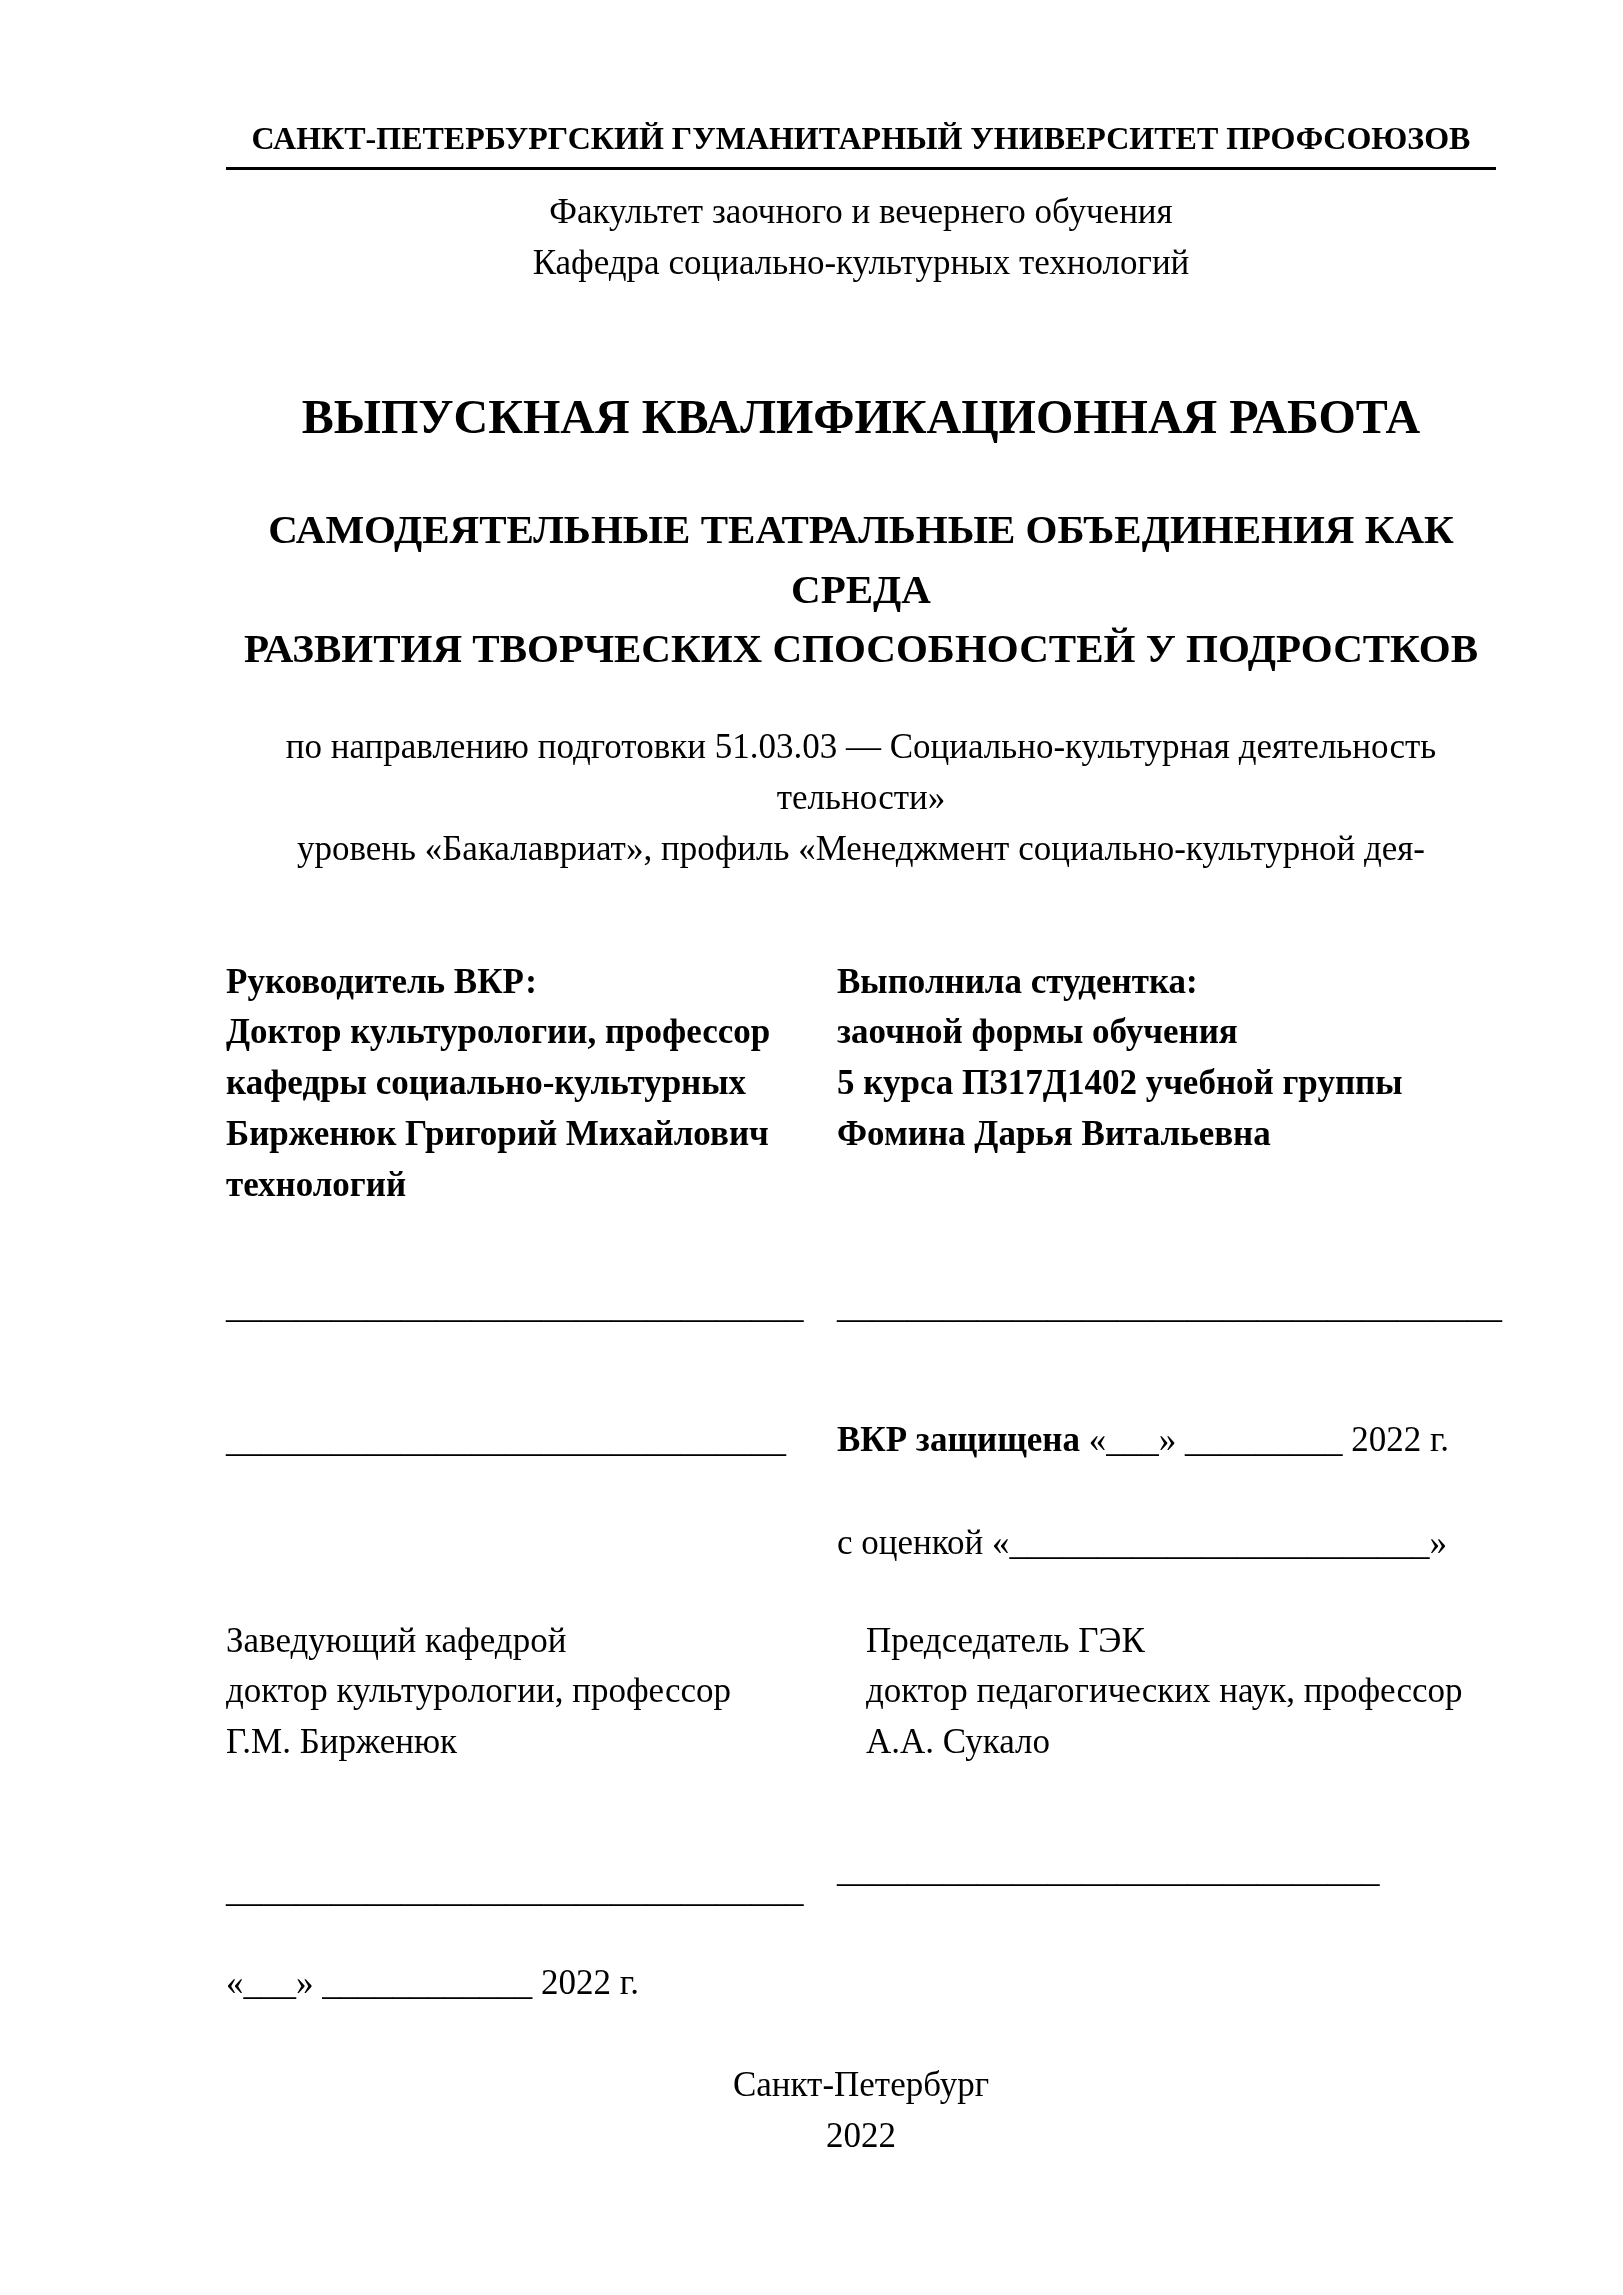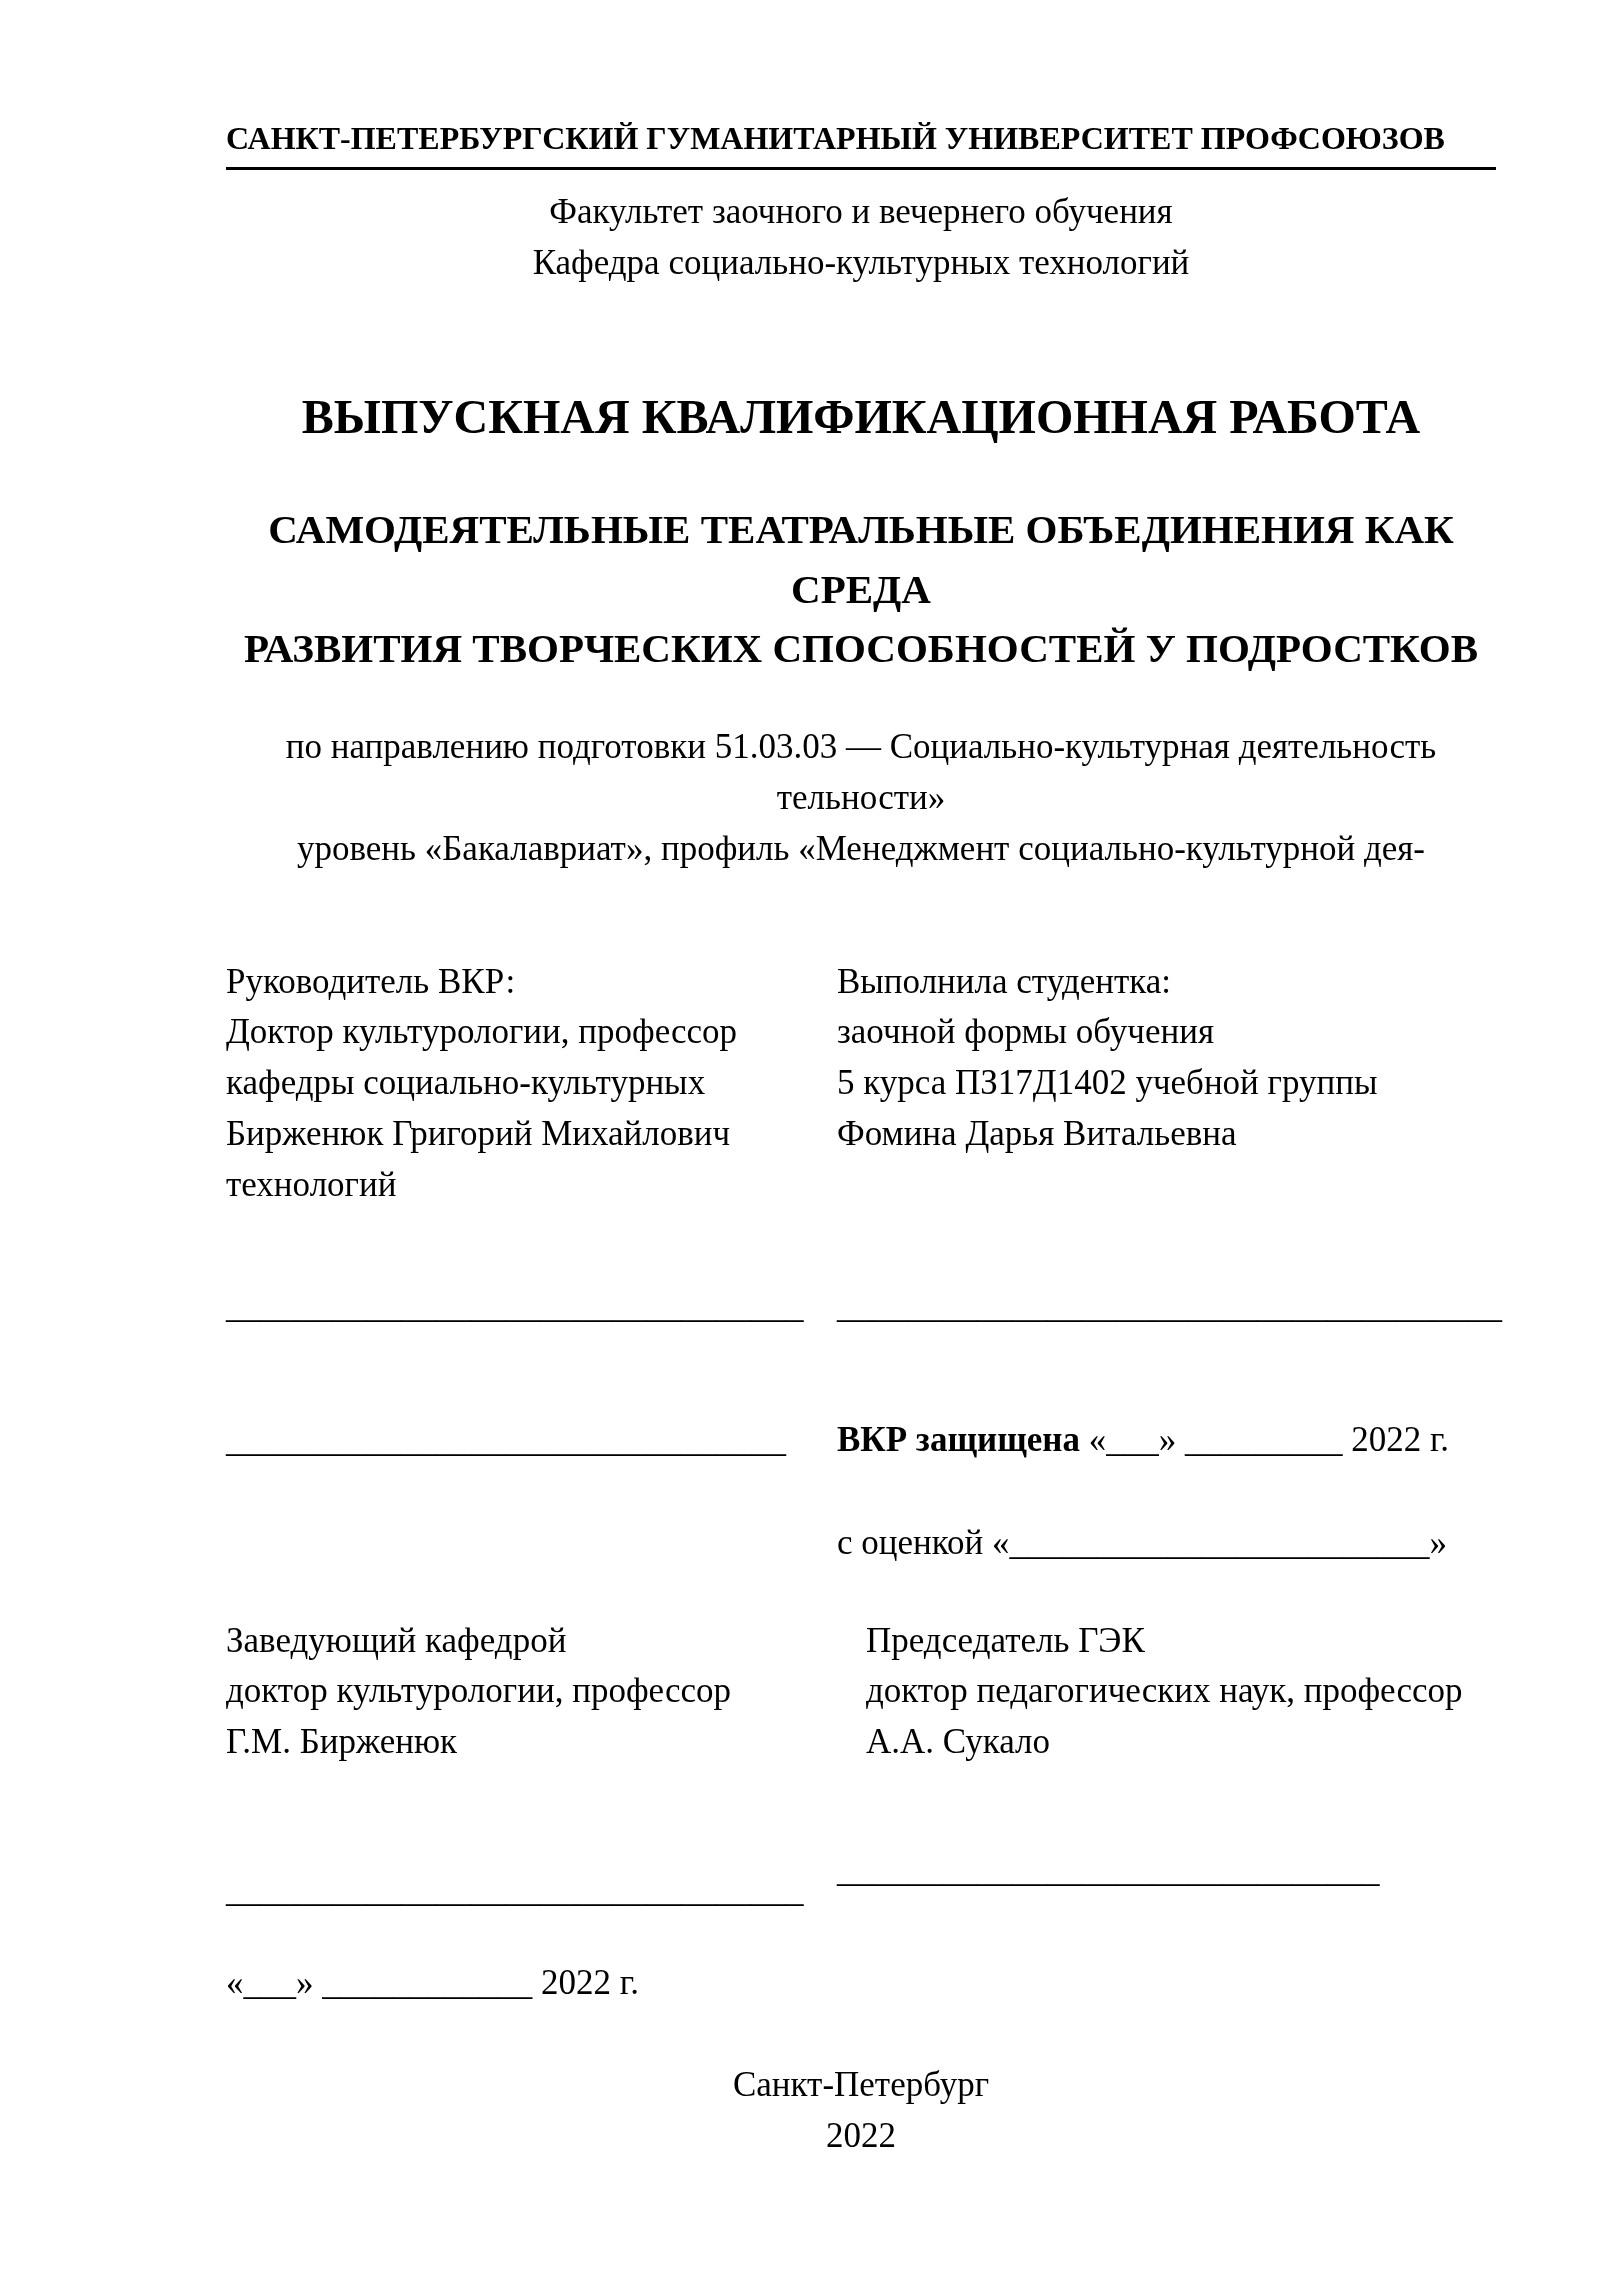--- a/index.html
+++ b/index.html
@@ -9,20 +9,21 @@
     height: 2295px;
     padding: 119px 127px 63px 226px;
     font-family: "Liberation Serif", "DejaVu Serif", serif;
     font-size: 35px;
     line-height: 1.45;
     color: #000000;
     background: #ffffff;
     position: relative;
   }
   .university {
+    text-align: center;
     font-weight: bold;
     font-size: 32px;
     line-height: 1.2;
     padding-bottom: 9.4px;
     border-bottom: 3.9px solid #000000;
   }
   .dept-block { text-align: center; margin-top: 17.3px; }
   .doc-type {
     text-align: center;
     font-weight: bold;
@@ -30,21 +31,21 @@
     margin-top: 93px;
   }
   .thesis-title {
     text-align: center;
     font-weight: bold;
     font-size: 41px;
     margin-top: 49px;
   }
   .program { text-align: center; margin-top: 44px; }
   .cols { display: grid; grid-template-columns: 611px 1fr; }
-  .row-people   { margin-top: 82px; }
+  .row-people   { margin-top: 82px; font-weight: bold; }
   .row-sig1     { margin-top: 71px; }
   .row-defense  { margin-top: 83px; }
   .row-grade    { margin-top: 52px; }
   .row-officials{ margin-top: 47px; gap: 29px; }
   .row-sig2     { margin-top: 97px; }
   .sig { white-space: nowrap; }
   .sig-raised { transform: translateY(-20.4px); }
   .date-line { margin-top: 42px; }
   .footer { text-align: center; margin-top: 52px; }
   .b { font-weight: bold; }

